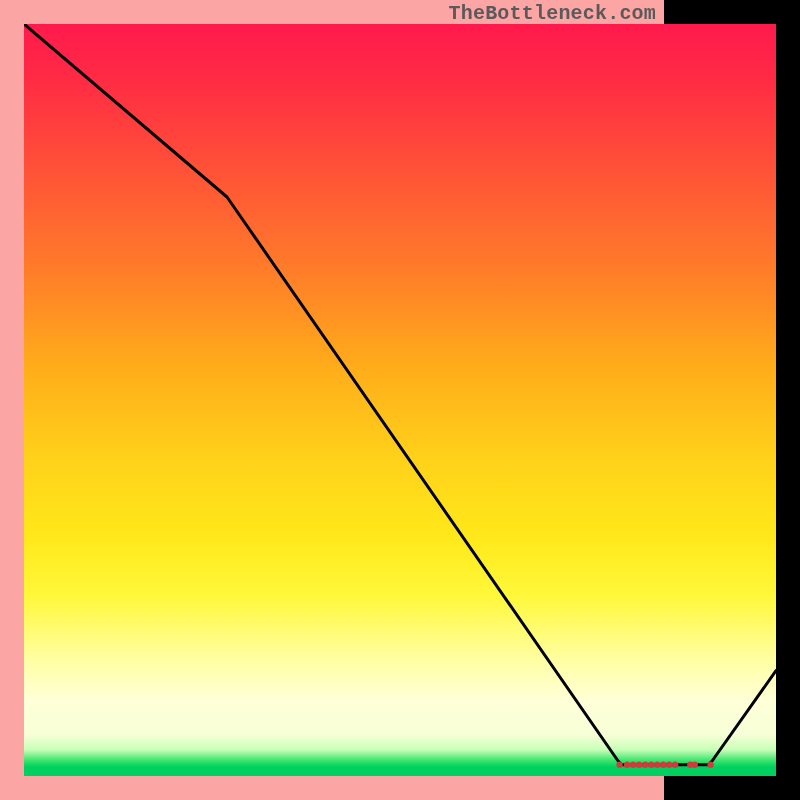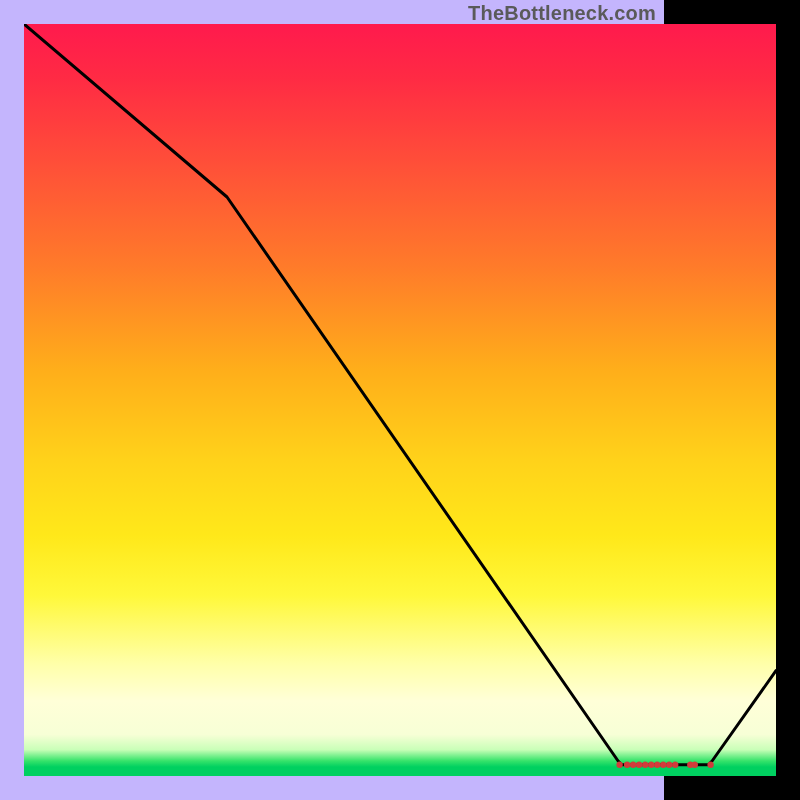--- a/index.html
+++ b/index.html
@@ -8,21 +8,22 @@
     width: 800px;
     height: 800px;
     background: #000;
     overflow: hidden;
     font-family: Arial, Helvetica, sans-serif;
   }
   .chart-wrap {
     position: relative;
     width: 664px;
     height: 800px;
-    background: #c4b5fd;
+    background: #fca5a5;
+    font-family: Liberation Mono, monospace;
   }
   .plot-area {
     position: absolute;
     left: 24px;
     top: 24px;
     width: 752px;
     height: 752px;
     
     background: linear-gradient(
       to bottom,

